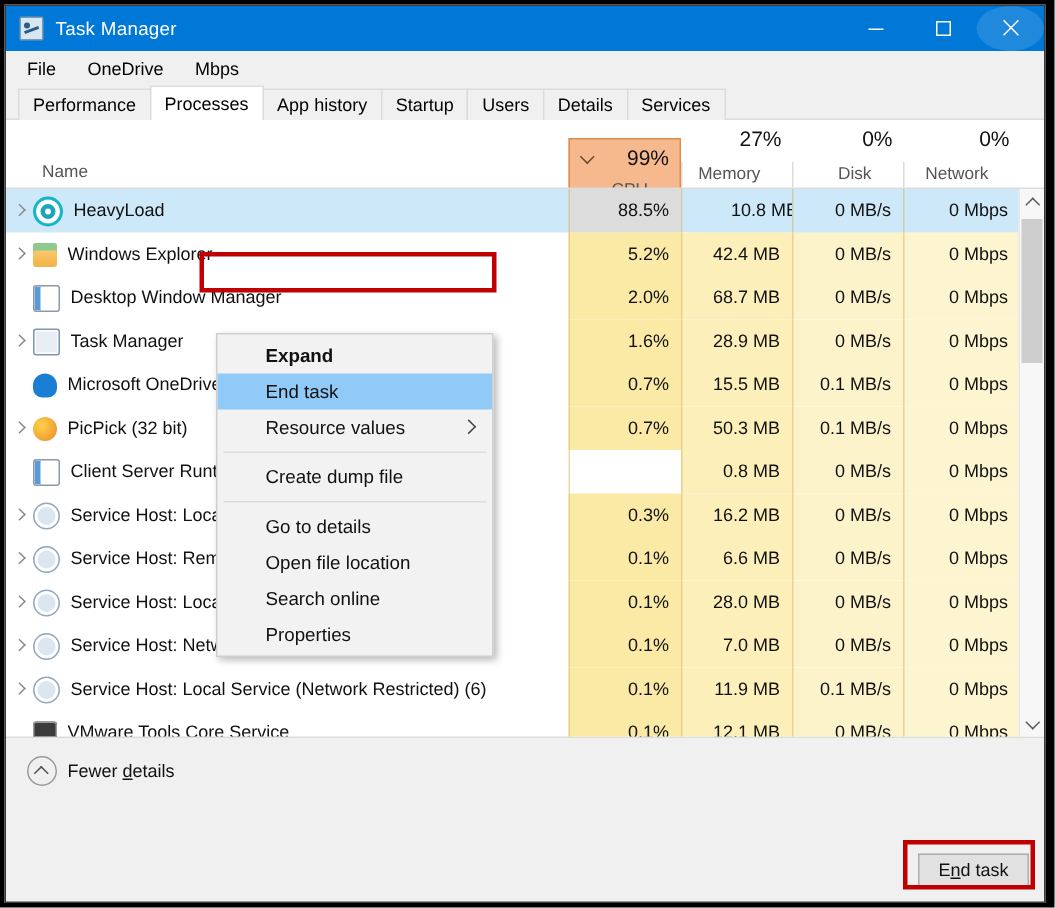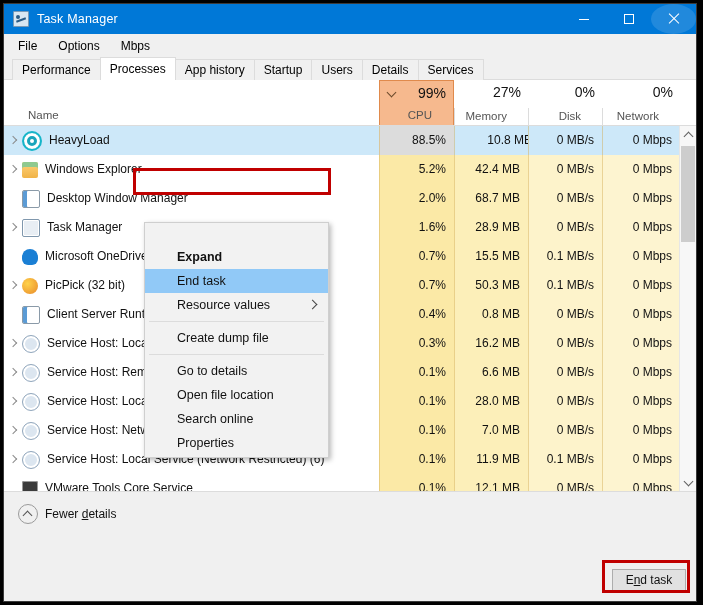--- a/index.html
+++ b/index.html
@@ -97,21 +97,21 @@
     position:absolute;top:0;height:46px;box-sizing:border-box;
     font-size:12px;color:#222;
   }
   .ch .pct{
     position:absolute;right:7px;top:4px;font-size:14px;color:#111;
   }
   .ch .lab{
     position:absolute;right:21px;bottom:4px;font-size:11.5px;color:#555;
   }
   .ch.sorted{
-    background:#f6b98e;border:1px solid #e08a4c;border-bottom:1px solid #e08a4c;
+    background:#f6b98e;border:1px solid #e08a4c;border-bottom:1px solid #e08a4c;margin-top:12px;
   }
   .ch .sortchev{
     position:absolute;left:8px;top:7px;width:9px;height:9px;
   }
   .ch .sortchev::before{
     content:"";position:absolute;left:0;top:1px;width:6px;height:6px;
     border-right:1.4px solid #6b4a2b;border-bottom:1.4px solid #6b4a2b;
     transform:rotate(45deg);
   }
   .ch.namecol{left:0;width:372px;}
@@ -177,21 +177,21 @@
   .ctxmenu{
     position:absolute;left:140px;top:142px;width:183px;
     background:#f2f2f2;border:1px solid #cfcfcf;
     box-shadow:2px 2px 5px rgba(0,0,0,.28);
     padding:2px 0;z-index:40;
   }
   .ctxitem{
     height:24px;line-height:24px;padding-left:32px;font-size:12.5px;color:#111;
     position:relative;
   }
-  .ctxitem.bold{font-weight:bold;margin-top:20px;}
+  .ctxitem.bold{font-weight:bold;}
   .ctxitem.sel{background:#91c9f7;}
   .ctxitem .subarrow{
     position:absolute;right:12px;top:8px;width:6px;height:6px;
     border-top:1.3px solid #444;border-right:1.3px solid #444;transform:rotate(45deg);
   }
   .ctxsep{height:1px;background:#dcdcdc;margin:4px 4px 4px 4px;}
 
   
   .annot{
     position:absolute;border:3px solid #c00000;box-sizing:border-box;z-index:60;
@@ -240,21 +240,21 @@
           <span class="gmax"></span>
         </div>
       <div class="tb-btn closehover">
           <span class="gcls"></span>
         </div>
     </div>
   </div>
 
   <div class="menubar">
     <div class="mi">File</div>
-    <div class="mi">Options</div>
+    <div class="mi">OneDrive</div>
     <div class="mi">Mbps</div>
   </div>
 
   <div class="tabstrip">
     <div class="tab">Performance</div>
     <div class="tab active">Processes</div>
     <div class="tab">App history</div>
     <div class="tab">Startup</div>
     <div class="tab">Users</div>
     <div class="tab">Details</div>
@@ -385,21 +385,20 @@
           <div class="colsep" style="left: 524px;"></div>
           <div class="cell num t-net" style="left: 598px; width: 78px;">0 Mbps</div>
           <div class="colsep" style="left: 598px;"></div>
         </div>
         <div class="row">
           <div class="cell name">
             <span class="chev"></span>
             <span class="picon" style="background: rgb(255, 255, 255); border: 1px solid rgb(138, 154, 168); box-shadow: rgb(91, 155, 213) 4px 0px 0px inset;"></span>
             <span class="pname">Client Server Runtime Process</span>
           </div>
-          <div class="cell num t-cpu" style="left: 375px; width: 75px;">0.4%</div>
           <div class="colsep" style="left: 375px;"></div>
           <div class="cell num t-mem" style="left: 450px; width: 74px;">0.8 MB</div>
           <div class="colsep" style="left: 450px;"></div>
           <div class="cell num t-disk" style="left: 524px; width: 74px;">0 MB/s</div>
           <div class="colsep" style="left: 524px;"></div>
           <div class="cell num t-net" style="left: 598px; width: 78px;">0 Mbps</div>
           <div class="colsep" style="left: 598px;"></div>
         </div>
         <div class="row">
           <div class="cell name">

